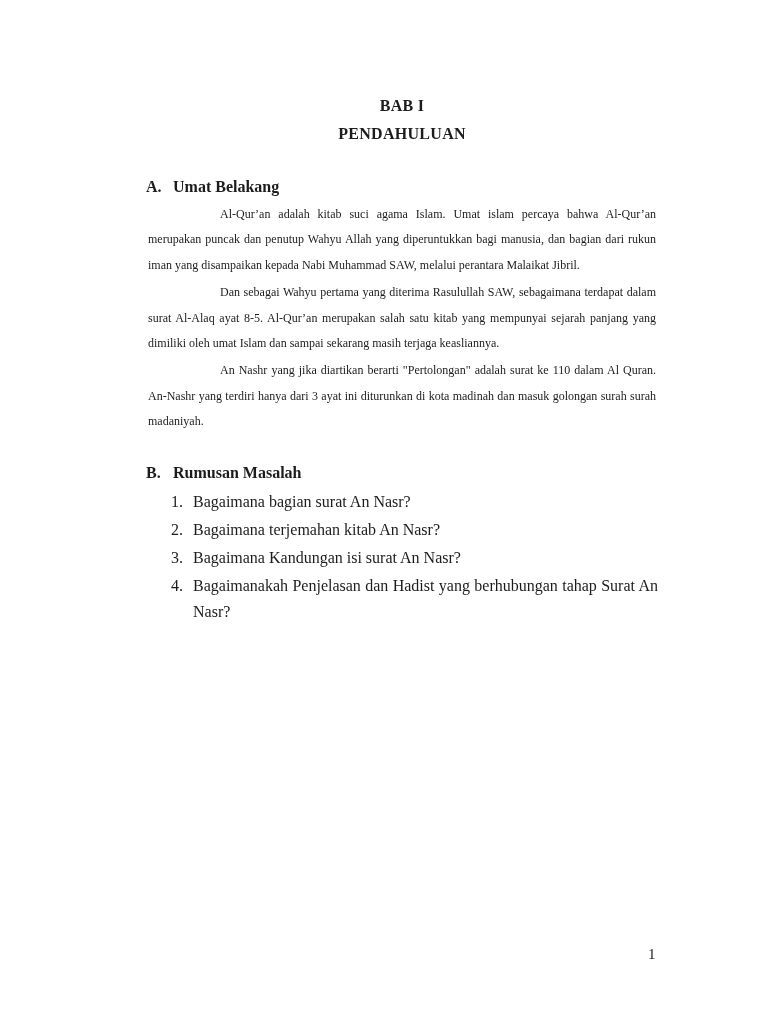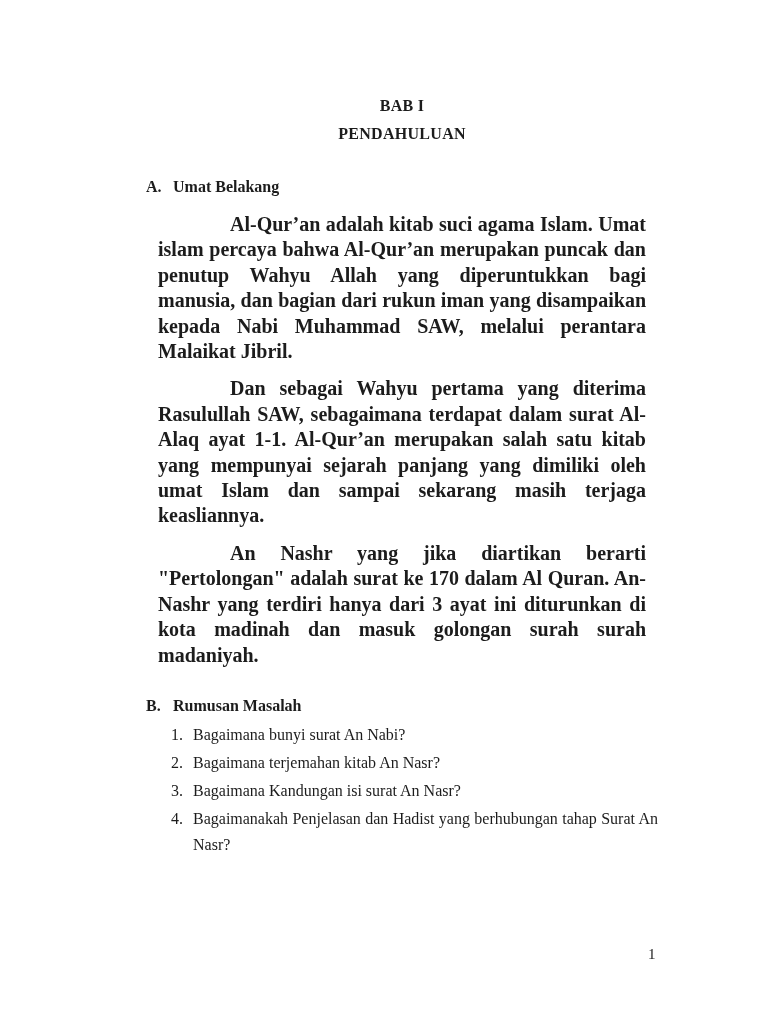--- a/index.html
+++ b/index.html
@@ -35,26 +35,25 @@
   .section-heading {
     display: flex;
     font-weight: 700;
     font-size: 16px;
     line-height: 26px;
   }
   .section-label {
     flex: 0 0 27px;
   }
   .para {
-    font-size: 20px;
+    font-size: 12px;
     line-height: 25.4px;
     text-align: justify;
     text-indent: 72px;
-    margin: 12px;
-    font-weight: bold;
+    margin: 2px;
   }
   .rlist { margin-top: 3px; }
   .rlist-item {
     display: flex;
     font-size: 16px;
     line-height: 26px;
     margin-top: 2px;
     padding-left: 25px;
   }
   .rlist-num { flex: 0 0 22px; }
@@ -75,34 +74,34 @@
 
     <div class="doc-title">BAB I</div>
     <div class="doc-subtitle">PENDAHULUAN</div>
 
     <div class="section section-a">
       <div class="section-heading">
         <span class="section-label">A.</span>
         <span class="section-heading-text">Umat Belakang</span>
       </div>
       <p class="para">Al-Qur’an adalah kitab suci agama Islam. Umat islam percaya bahwa Al-Qur’an merupakan puncak dan penutup Wahyu Allah yang diperuntukkan bagi manusia, dan bagian dari rukun iman yang disampaikan kepada Nabi Muhammad SAW, melalui perantara Malaikat Jibril.</p>
-      <p class="para">Dan sebagai Wahyu pertama yang diterima Rasulullah SAW, sebagaimana terdapat dalam surat Al-Alaq ayat 1-1. Al-Qur’an merupakan salah satu kitab yang mempunyai sejarah panjang yang dimiliki oleh umat Islam dan sampai sekarang masih terjaga keasliannya.</p>
-      <p class="para">An Nashr yang jika diartikan berarti "Pertolongan" adalah surat ke 170 dalam Al Quran. An-Nashr yang terdiri hanya dari 3 ayat ini diturunkan di kota madinah dan masuk golongan surah surah madaniyah.</p>
+      <p class="para">Dan sebagai Wahyu pertama yang diterima Rasulullah SAW, sebagaimana terdapat dalam surat Al-Alaq ayat 8-5. Al-Qur’an merupakan salah satu kitab yang mempunyai sejarah panjang yang dimiliki oleh umat Islam dan sampai sekarang masih terjaga keasliannya.</p>
+      <p class="para">An Nashr yang jika diartikan berarti "Pertolongan" adalah surat ke 110 dalam Al Quran. An-Nashr yang terdiri hanya dari 3 ayat ini diturunkan di kota madinah dan masuk golongan surah surah madaniyah.</p>
     </div>
 
     <div class="section section-b">
       <div class="section-heading">
         <span class="section-label">B.</span>
         <span class="section-heading-text">Rumusan Masalah</span>
       </div>
 
       <div class="rlist">
         <div class="rlist-item">
           <span class="rlist-num">1.</span>
-          <span class="rlist-text">Bagaimana bunyi surat An Nabi?</span>
+          <span class="rlist-text">Bagaimana bagian surat An Nasr?</span>
         </div>
         <div class="rlist-item">
           <span class="rlist-num">2.</span>
           <span class="rlist-text">Bagaimana terjemahan kitab An Nasr?</span>
         </div>
         <div class="rlist-item">
           <span class="rlist-num">3.</span>
           <span class="rlist-text">Bagaimana Kandungan isi surat An Nasr?</span>
         </div>
         <div class="rlist-item">

